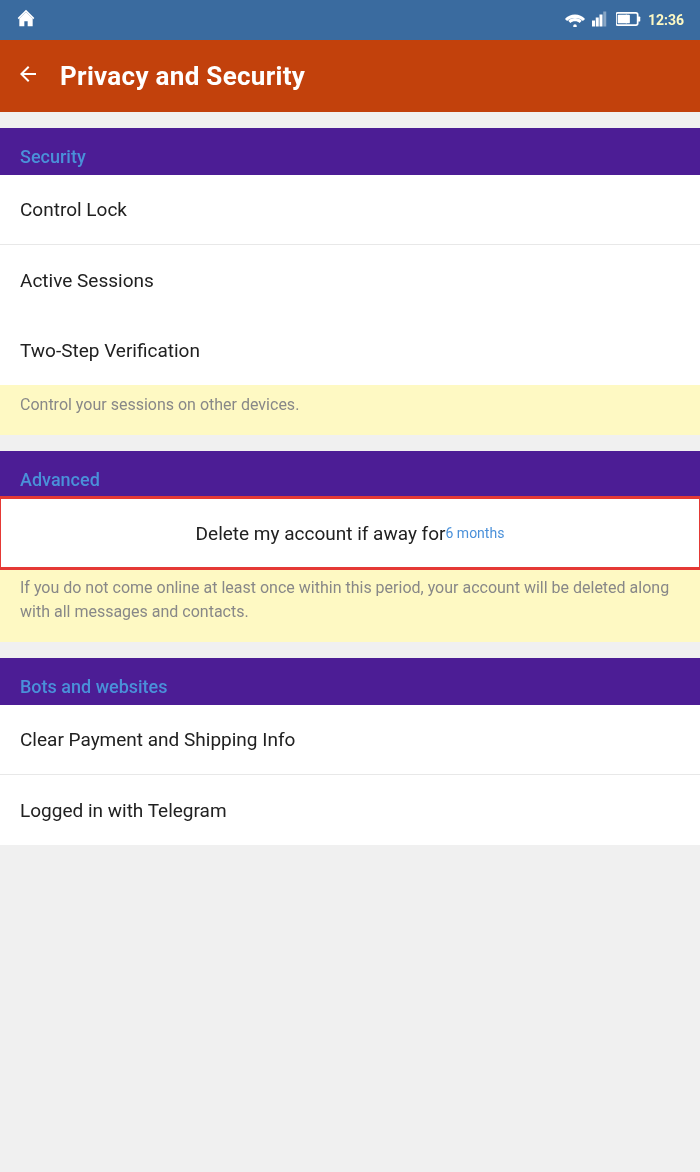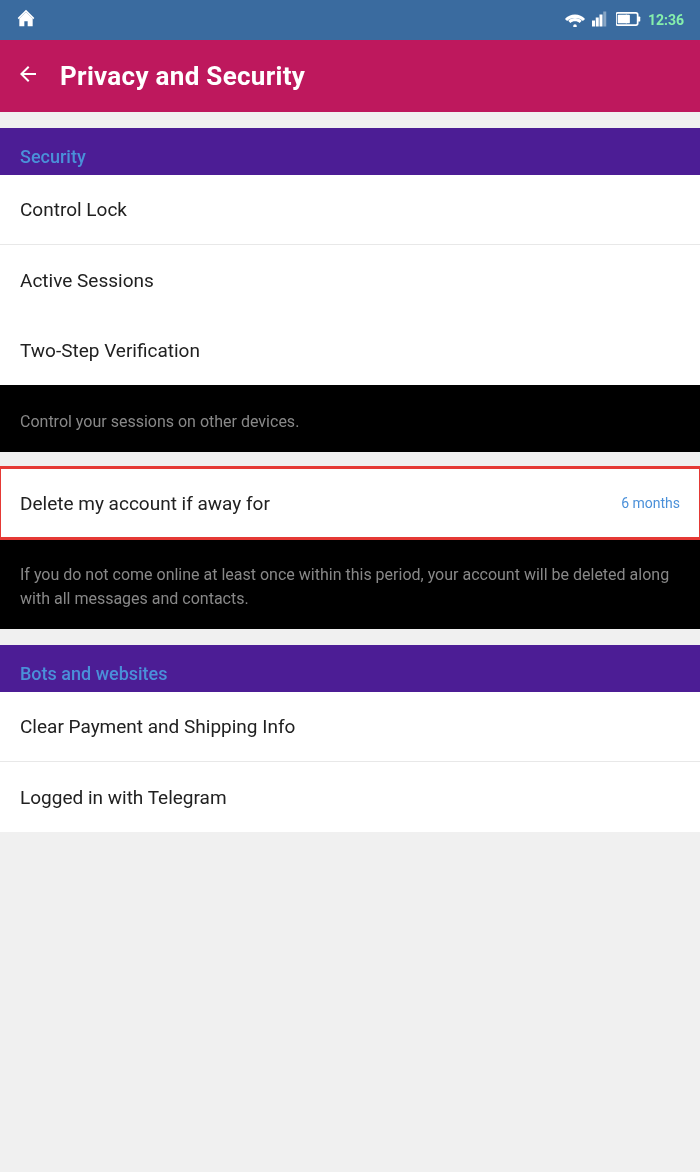--- a/index.html
+++ b/index.html
@@ -28,28 +28,28 @@
 
     .status-bar-left {
       color: white;
       font-size: 18px;
     }
 
     .status-bar-right {
       display: flex;
       align-items: center;
       gap: 6px;
-      color: #86efac;
+      color: #fef9c3;
       font-size: 14px;
       font-weight: bold;
     }
 
     
     .top-bar {
-      background: #be185d;
+      background: #c2410c;
       height: 72px;
       display: flex;
       align-items: center;
       padding: 0 16px;
       gap: 20px;
     }
 
     .back-arrow {
       color: white;
       font-size: 22px;
@@ -106,33 +106,34 @@
       border-bottom: none;
     }
 
     .menu-item-value {
       color: #4a90d9;
       font-size: 14px;
     }
 
     
     .description {
-      background: #000000;
-      padding: 25px 20px 18px 20px;
+      background: #fef9c3;
+      padding: 8px 20px 18px 20px;
       font-size: 16px;
       color: #888;
       line-height: 1.5;
     }
 
     
     .highlighted-row {
       outline: 3px solid #e53935;
       outline-offset: -1px;
       position: relative;
       z-index: 1;
+      justify-content: center;
     }
   </style>
 </head>
 <body>
 
 <div class="status-bar">
   <div class="status-bar-left">
     <svg width="20" height="20" viewBox="0 0 24 24" fill="white">
       <path d="M2 12L12 2l10 10-1.4 1.4L12 4.8 3.4 13.4z"></path>
       <path d="M12 4.8L4 12.8V22h6v-6h4v6h6v-9.2z"></path>
@@ -187,20 +188,21 @@
       <span>Active Sessions</span>
     </div>
     <div class="menu-item">
       <span>Two-Step Verification</span>
     </div>
   </div>
   <div class="description">Control your sessions on other devices.</div>
 
   <div class="section-gap"></div>
   <div class="card">
+    <div class="section-header">Advanced</div>
     <div class="menu-item highlighted-row">
       <span>Delete my account if away for</span>
       <span class="menu-item-value">6 months</span>
     </div>
   </div>
   <div class="description">If you do not come online at least once within this period, your account will be deleted along with all messages and contacts.</div>
 
   <div class="section-gap"></div>
   <div class="card">
     <div class="section-header">Bots and websites</div>

